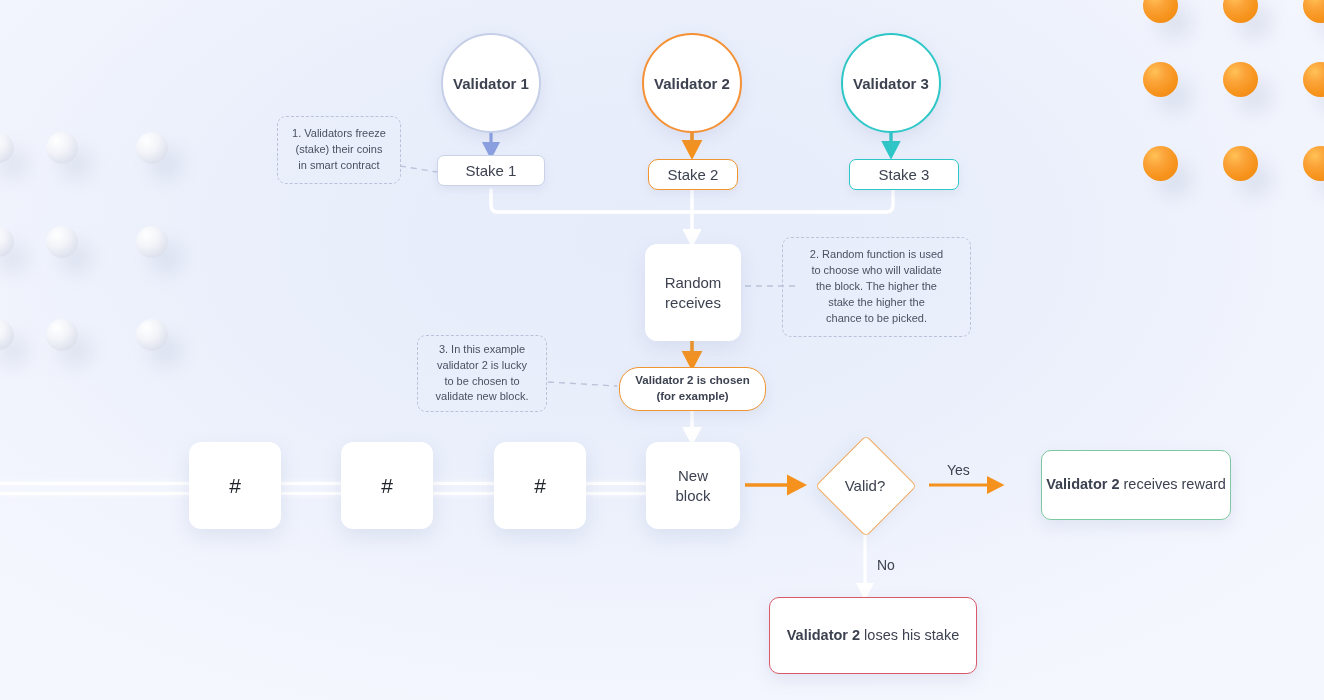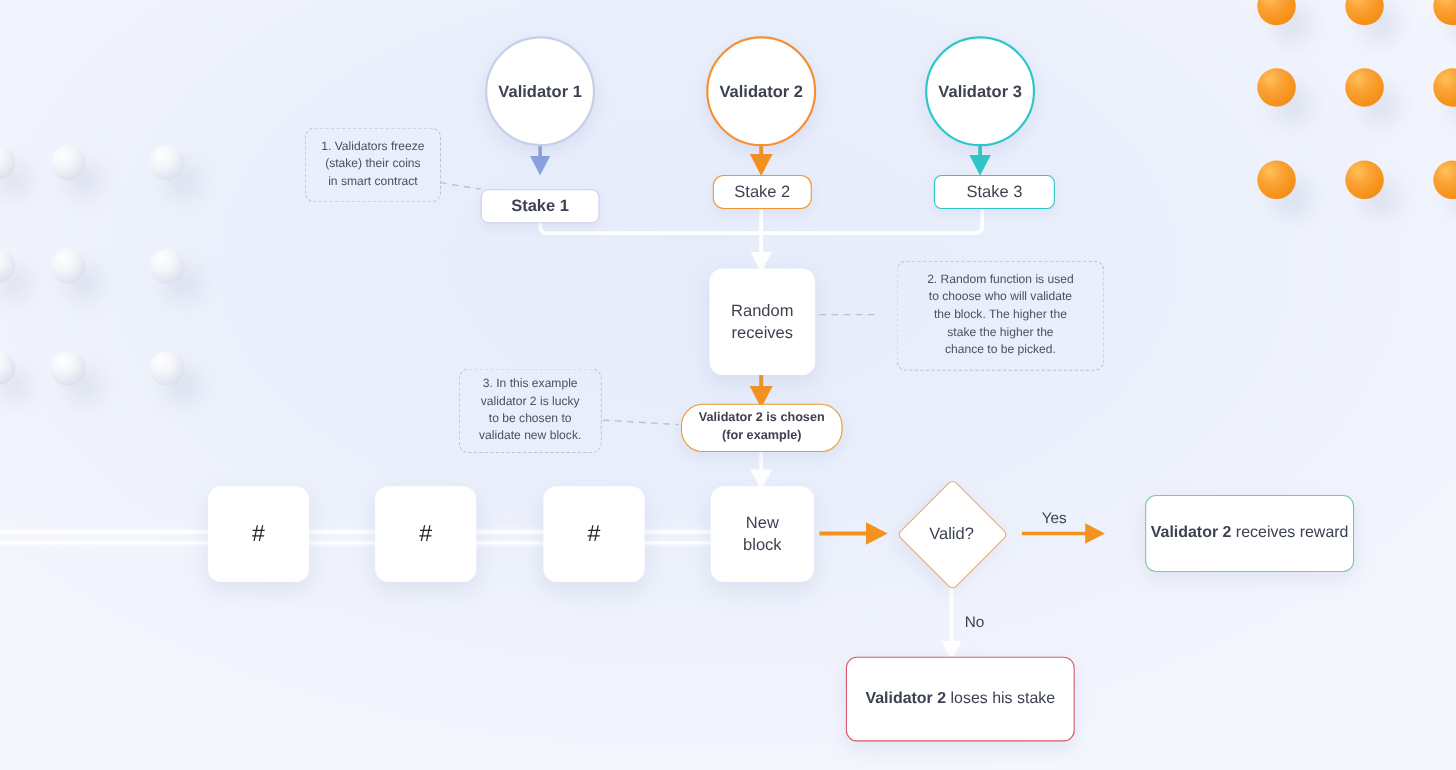--- a/index.html
+++ b/index.html
@@ -222,21 +222,21 @@
     <div class="node circle-node" style="left:441px; top:33px; width:100px; height:100px;">
       <span>Validator 1</span>
     </div>
     <div class="node circle-node v2" style="left:642px; top:33px; width:100px; height:100px;">
       <span>Validator 2</span>
     </div>
     <div class="node circle-node v3" style="left:841px; top:33px; width:100px; height:100px;">
       <span>Validator 3</span>
     </div>
 
-    <div class="node stake-node" style="left:437px; top:172px; width:108px; height:31px;font-weight:bold;">
+    <div class="node stake-node" style="left:437px; top:155px; width:108px; height:31px;">
       <span>Stake 1</span>
     </div>
     <div class="node stake-node s2" style="left:648px; top:159px; width:90px; height:31px;border-radius:10px;">
       <span>Stake 2</span>
     </div>
     <div class="node stake-node s3" style="left:849px; top:159px; width:110px; height:31px;">
       <span>Stake 3</span>
     </div>
 
     <div class="node soft-card" style="left:645px; top:244px; width:96px; height:97px; flex-direction:column;">
@@ -284,21 +284,21 @@
     </div>
 
     <div class="note" style="left:277px; top:116px; width:124px; height:68px;">
       <span>
         <span>1. Validators freeze</span><br>
         <span>(stake) their coins</span><br>
         <span>in smart contract</span>
       </span>
     </div>
 
-    <div class="note" style="left:815px; top:237px; width:189px; height:100px;align-items:center;">
+    <div class="note" style="left:782px; top:237px; width:189px; height:100px;align-items:center;">
       <span>
         <span>2. Random function is used</span><br>
         <span>to choose who will validate</span><br>
         <span>the block. The higher the</span><br>
         <span>stake the higher the</span><br>
         <span>chance to be picked.</span>
       </span>
     </div>
 
     <div class="note" style="left:417px; top:335px; width:130px; height:77px;">

